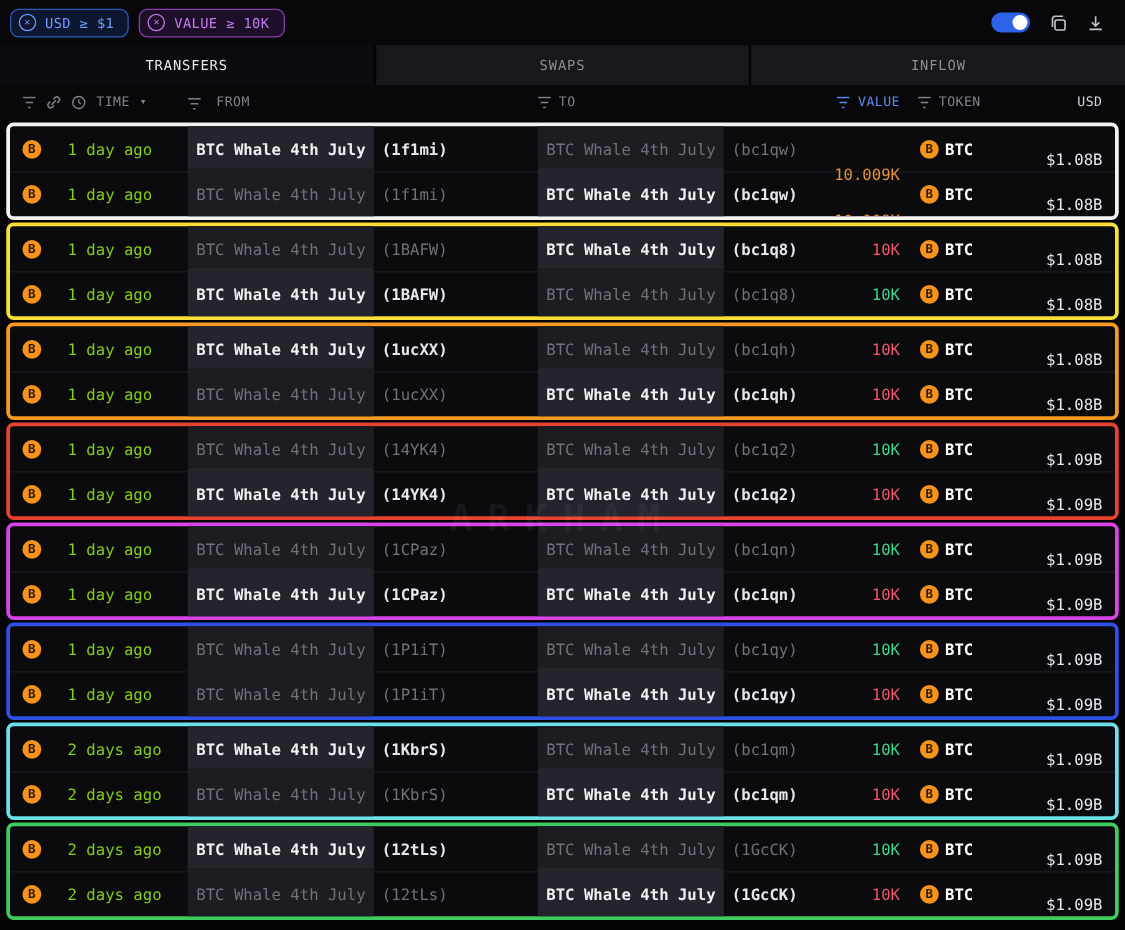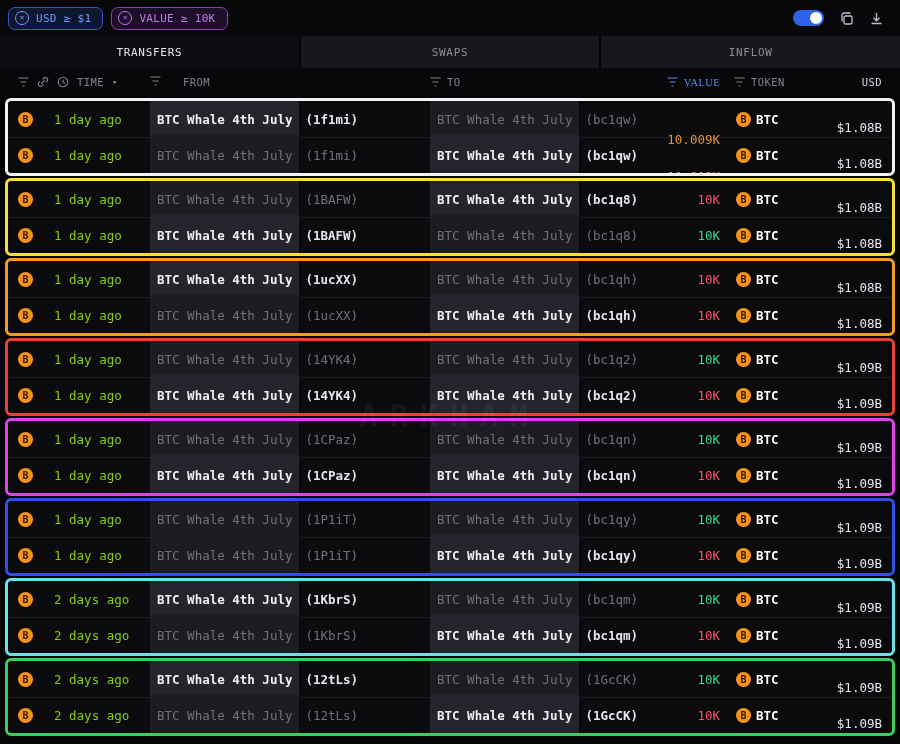--- a/index.html
+++ b/index.html
@@ -26,23 +26,23 @@
   
   .tabs { display:flex; gap:2px; height:32px; background:#050507; }
   .tab { flex:1; display:flex; align-items:center; justify-content:center; font-size:11px;
     letter-spacing:.7px; color:#8d8d97; background:#17171c; cursor:pointer; }
   .tab.active { background:#0c0c10; color:#e6e6ec; }
   
   .thead { height:28px; display:flex; align-items:center; padding:0 18px; color:#81818b;
     font-size:10.5px; letter-spacing:.4px; background:#08080b; }
   .thead svg { flex:0 0 auto; }
   .h-left { flex:0 0 132px; display:flex; align-items:center; gap:8px; }
-  .h-from { flex:0 0 280px; display:flex; align-items:flex-start; gap:22px; }
+  .h-from { flex:0 0 280px; display:flex; align-items:flex-end; gap:12px; }
   .h-to   { flex:1; display:flex; align-items:center; gap:6px; }
-  .h-value{ flex:0 0 84px; display:flex; align-items:center; gap:6px; justify-content:flex-end; color:#5b8def;font-family:Liberation Serif, serif; }
+  .h-value{ flex:0 0 84px; display:flex; align-items:center; gap:6px; justify-content:flex-end; color:#5b8def; }
   .h-token{ flex:0 0 78px; display:flex; align-items:center; gap:6px; padding-left:14px; }
   .h-usd  { flex:0 0 84px; display:flex; justify-content:flex-end; color:#d6d6dc; }
   .caret { font-size:9px; color:#81818b; }
   
   .tbody { padding-top:2px; }
   .group { margin:0 5px 2px; border:3px solid #fff; border-radius:6px; background:#0b0b0e; overflow:hidden; }
   .trow { display:flex; align-items:center; height:36px; padding:0 10px; font-size:12.5px; cursor:pointer; }
   .trow + .trow { border-top:1px solid #1b1b21; }
   .c-icon { flex:0 0 36px; display:flex; align-items:center; }
   .coin { width:15px; height:15px; border-radius:50%; background:#f7931a; color:#2d1c02;

